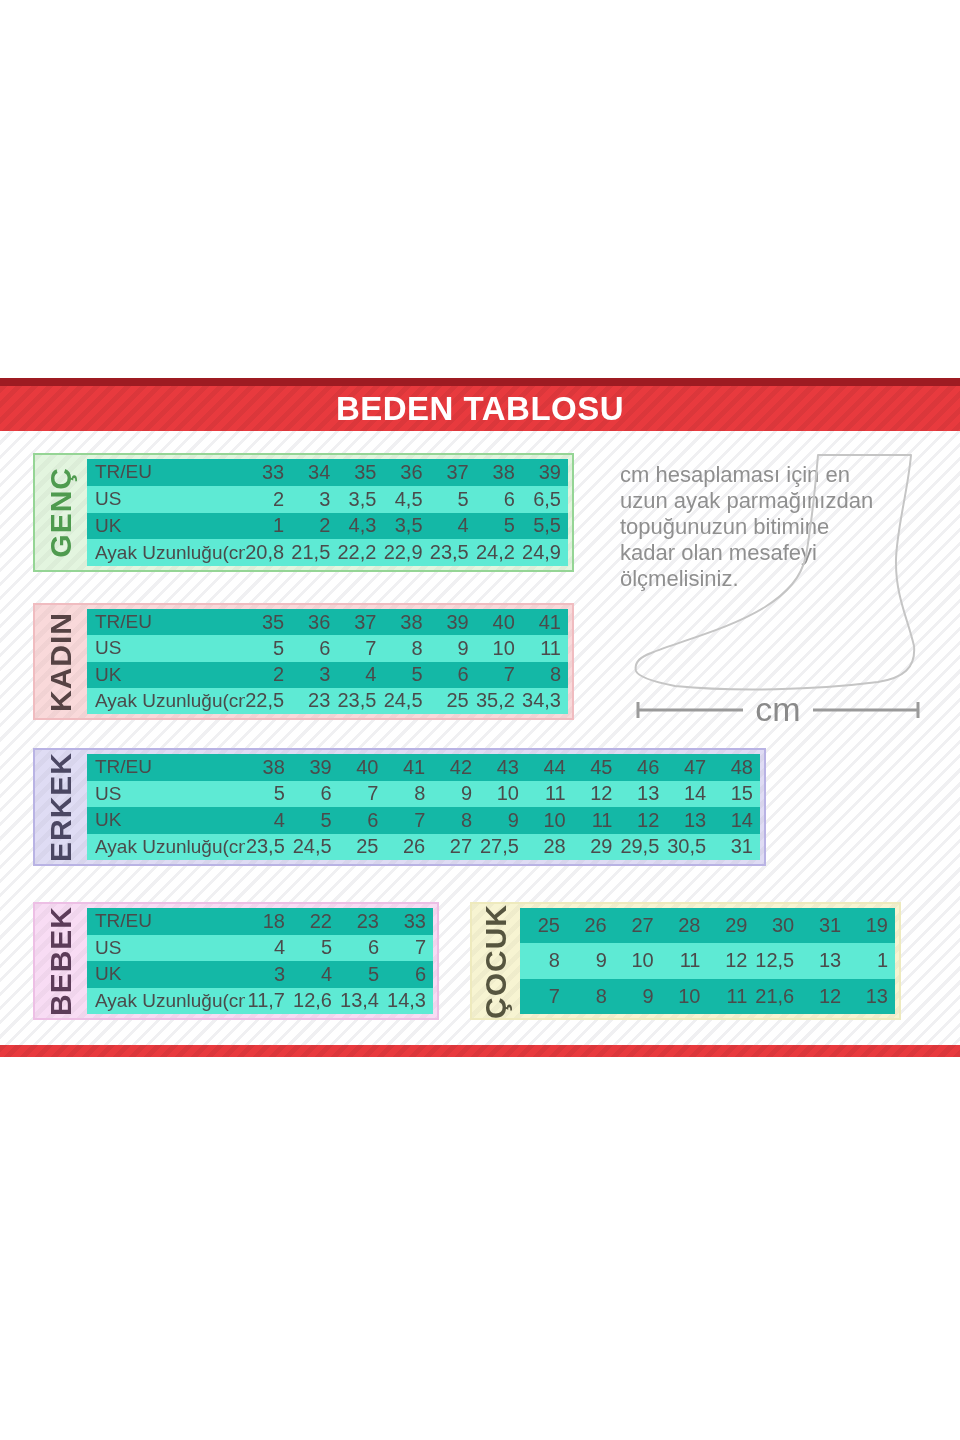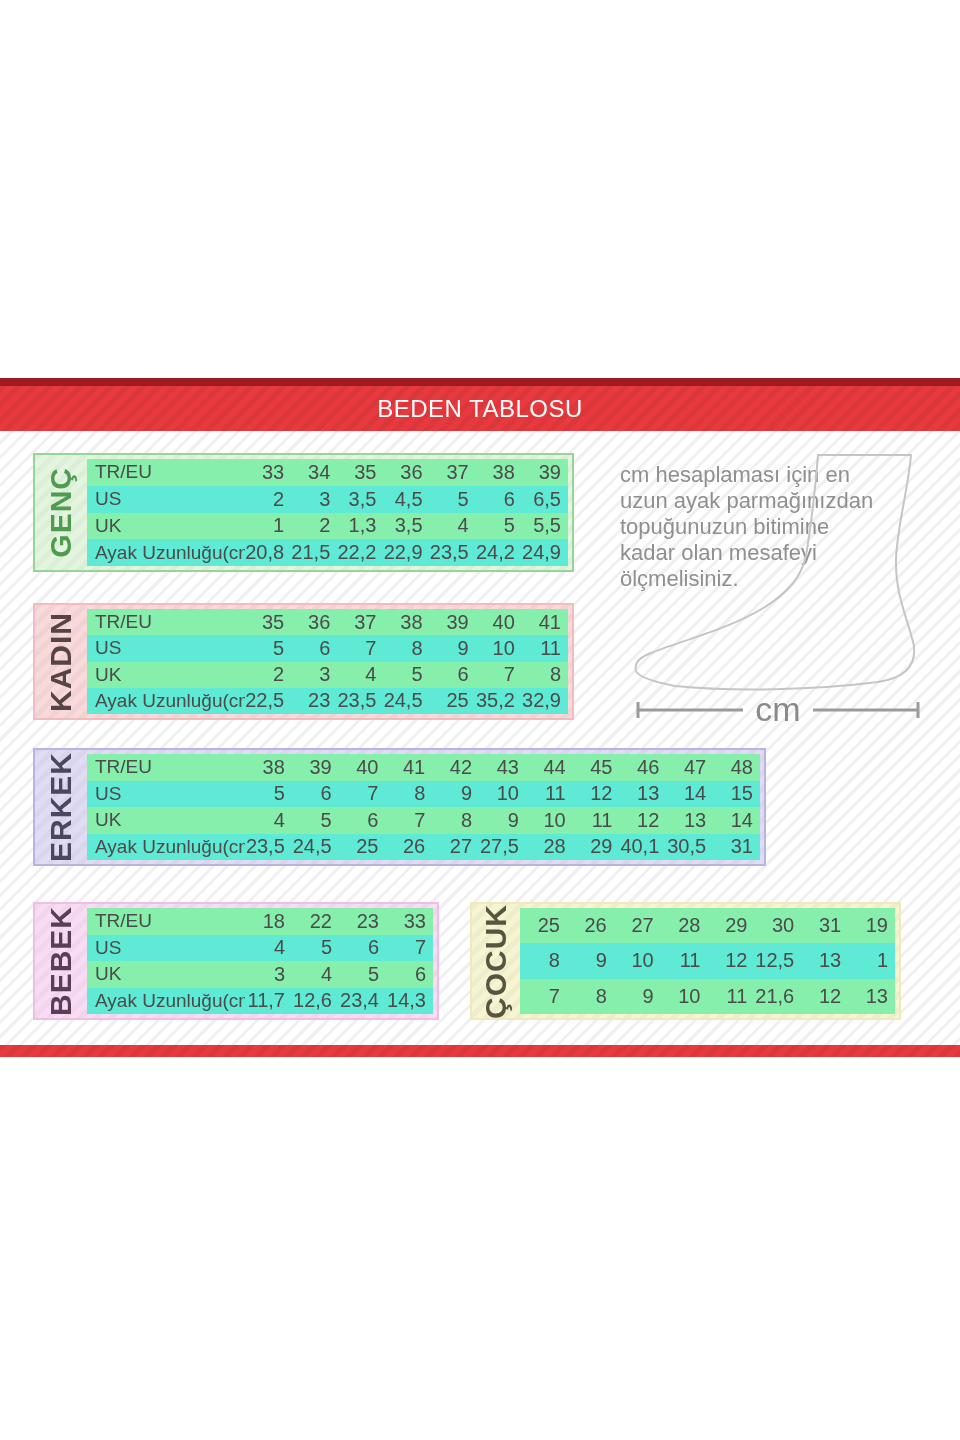--- a/index.html
+++ b/index.html
@@ -9,21 +9,21 @@
   }
 
   
   .band-dark { position:absolute; left:0; top:378px; width:960px; height:8px; background:#9e1b22; }
   .band-header {
     position:absolute; left:0; top:386px; width:960px; height:45px;
     background:repeating-linear-gradient(135deg, rgba(0,0,0,0.055) 0 5px, rgba(0,0,0,0) 5px 11px), #e83a3e;
     display:flex; align-items:center; justify-content:center;
   }
   .band-header .title {
-    color:#ffffff; font-size:24px; font-weight:normal; letter-spacing:0.5px;
+    color:#ffffff; font-size:33px; font-weight:bold; letter-spacing:0.5px;
   }
   .stripe-bg {
     position:absolute; left:0; top:431px; width:960px; height:614px;
     background:repeating-linear-gradient(135deg, #ffffff 0 7px, #f0f0f2 7px 10px);
   }
   .band-footer {
     position:absolute; left:0; top:1045px; width:960px; height:12px;
     background:repeating-linear-gradient(135deg, rgba(0,0,0,0.055) 0 5px, rgba(0,0,0,0) 5px 11px), #e83a3e;
   }
 
@@ -41,21 +41,21 @@
   }
   .tbox .grid-wrap { position:absolute; left:52px; top:4px; right:4px; bottom:4px; background:#ffffff; }
   .tbox.no-label-col .grid-wrap { left:48px; }
   .tbox.no-label-col .side-label { width:48px; }
   table.size-grid { width:100%; height:100%; border-collapse:collapse; table-layout:fixed; }
   table.size-grid td {
     font-size:20px; color:#4b4b4b; white-space:nowrap; overflow:hidden;
     vertical-align:middle; padding:0 7px 0 0; text-align:right;
   }
   table.size-grid td.lbl { width:150px; text-align:left; padding:0 0 0 8px; font-size:19px; }
-  tr.row-shade { background:#86efac; }
+  tr.row-shade { background:#14b8a6; }
   tr.row-plain { background:#5eead4; }
 
   
   .t-genc  { border-color:#95d595; background:#e3f5df; }
   .t-genc  .side-label span { color:#4f9b4f; }
   .t-kadin { border-color:#f0bcc0; background:#f9d9da; }
   .t-kadin .side-label span { color:#564344; }
   .t-erkek { border-color:#b9b3e4; background:#dfdcf4; }
   .t-erkek .side-label span { color:#4b4763; }
   .t-bebek { border-color:#edbfe5; background:#f8dcf4; }
@@ -114,21 +114,21 @@
               <td>3,5</td>
               <td>4,5</td>
               <td>5</td>
               <td>6</td>
               <td>6,5</td>
             </tr>
             <tr class="row-shade">
               <td class="lbl">UK</td>
               <td>1</td>
               <td>2</td>
-              <td>1,3</td>
+              <td>4,3</td>
               <td>3,5</td>
               <td>4</td>
               <td>5</td>
               <td>5,5</td>
             </tr>
             <tr class="row-plain">
               <td class="lbl">Ayak Uzunluğu(cm)</td>
               <td>20,8</td>
               <td>21,5</td>
               <td>22,2</td>
@@ -181,21 +181,21 @@
               <td>8</td>
             </tr>
             <tr class="row-plain">
               <td class="lbl">Ayak Uzunluğu(cm)</td>
               <td>22,5</td>
               <td>23</td>
               <td>23,5</td>
               <td>24,5</td>
               <td>25</td>
               <td>35,2</td>
-              <td>32,9</td>
+              <td>34,3</td>
             </tr>
           </tbody>
         </table>
     </div>
   </div>
 
   <div id="box-erkek" class="tbox t-erkek">
     <div class="stripes"></div>
     <div class="side-label">
       <span>ERKEK</span>
@@ -248,21 +248,21 @@
             <tr class="row-plain">
               <td class="lbl">Ayak Uzunluğu(cm)</td>
               <td>23,5</td>
               <td>24,5</td>
               <td>25</td>
               <td>26</td>
               <td>27</td>
               <td>27,5</td>
               <td>28</td>
               <td>29</td>
-              <td>40,1</td>
+              <td>29,5</td>
               <td>30,5</td>
               <td>31</td>
             </tr>
           </tbody>
         </table>
     </div>
   </div>
 
   <div id="box-bebek" class="tbox t-bebek">
     <div class="stripes"></div>
@@ -290,21 +290,21 @@
               <td class="lbl">UK</td>
               <td>3</td>
               <td>4</td>
               <td>5</td>
               <td>6</td>
             </tr>
             <tr class="row-plain">
               <td class="lbl">Ayak Uzunluğu(cm)</td>
               <td>11,7</td>
               <td>12,6</td>
-              <td>23,4</td>
+              <td>13,4</td>
               <td>14,3</td>
             </tr>
           </tbody>
         </table>
     </div>
   </div>
 
   <div id="box-cocuk" class="tbox t-cocuk no-label-col">
     <div class="stripes"></div>
     <div class="side-label">

